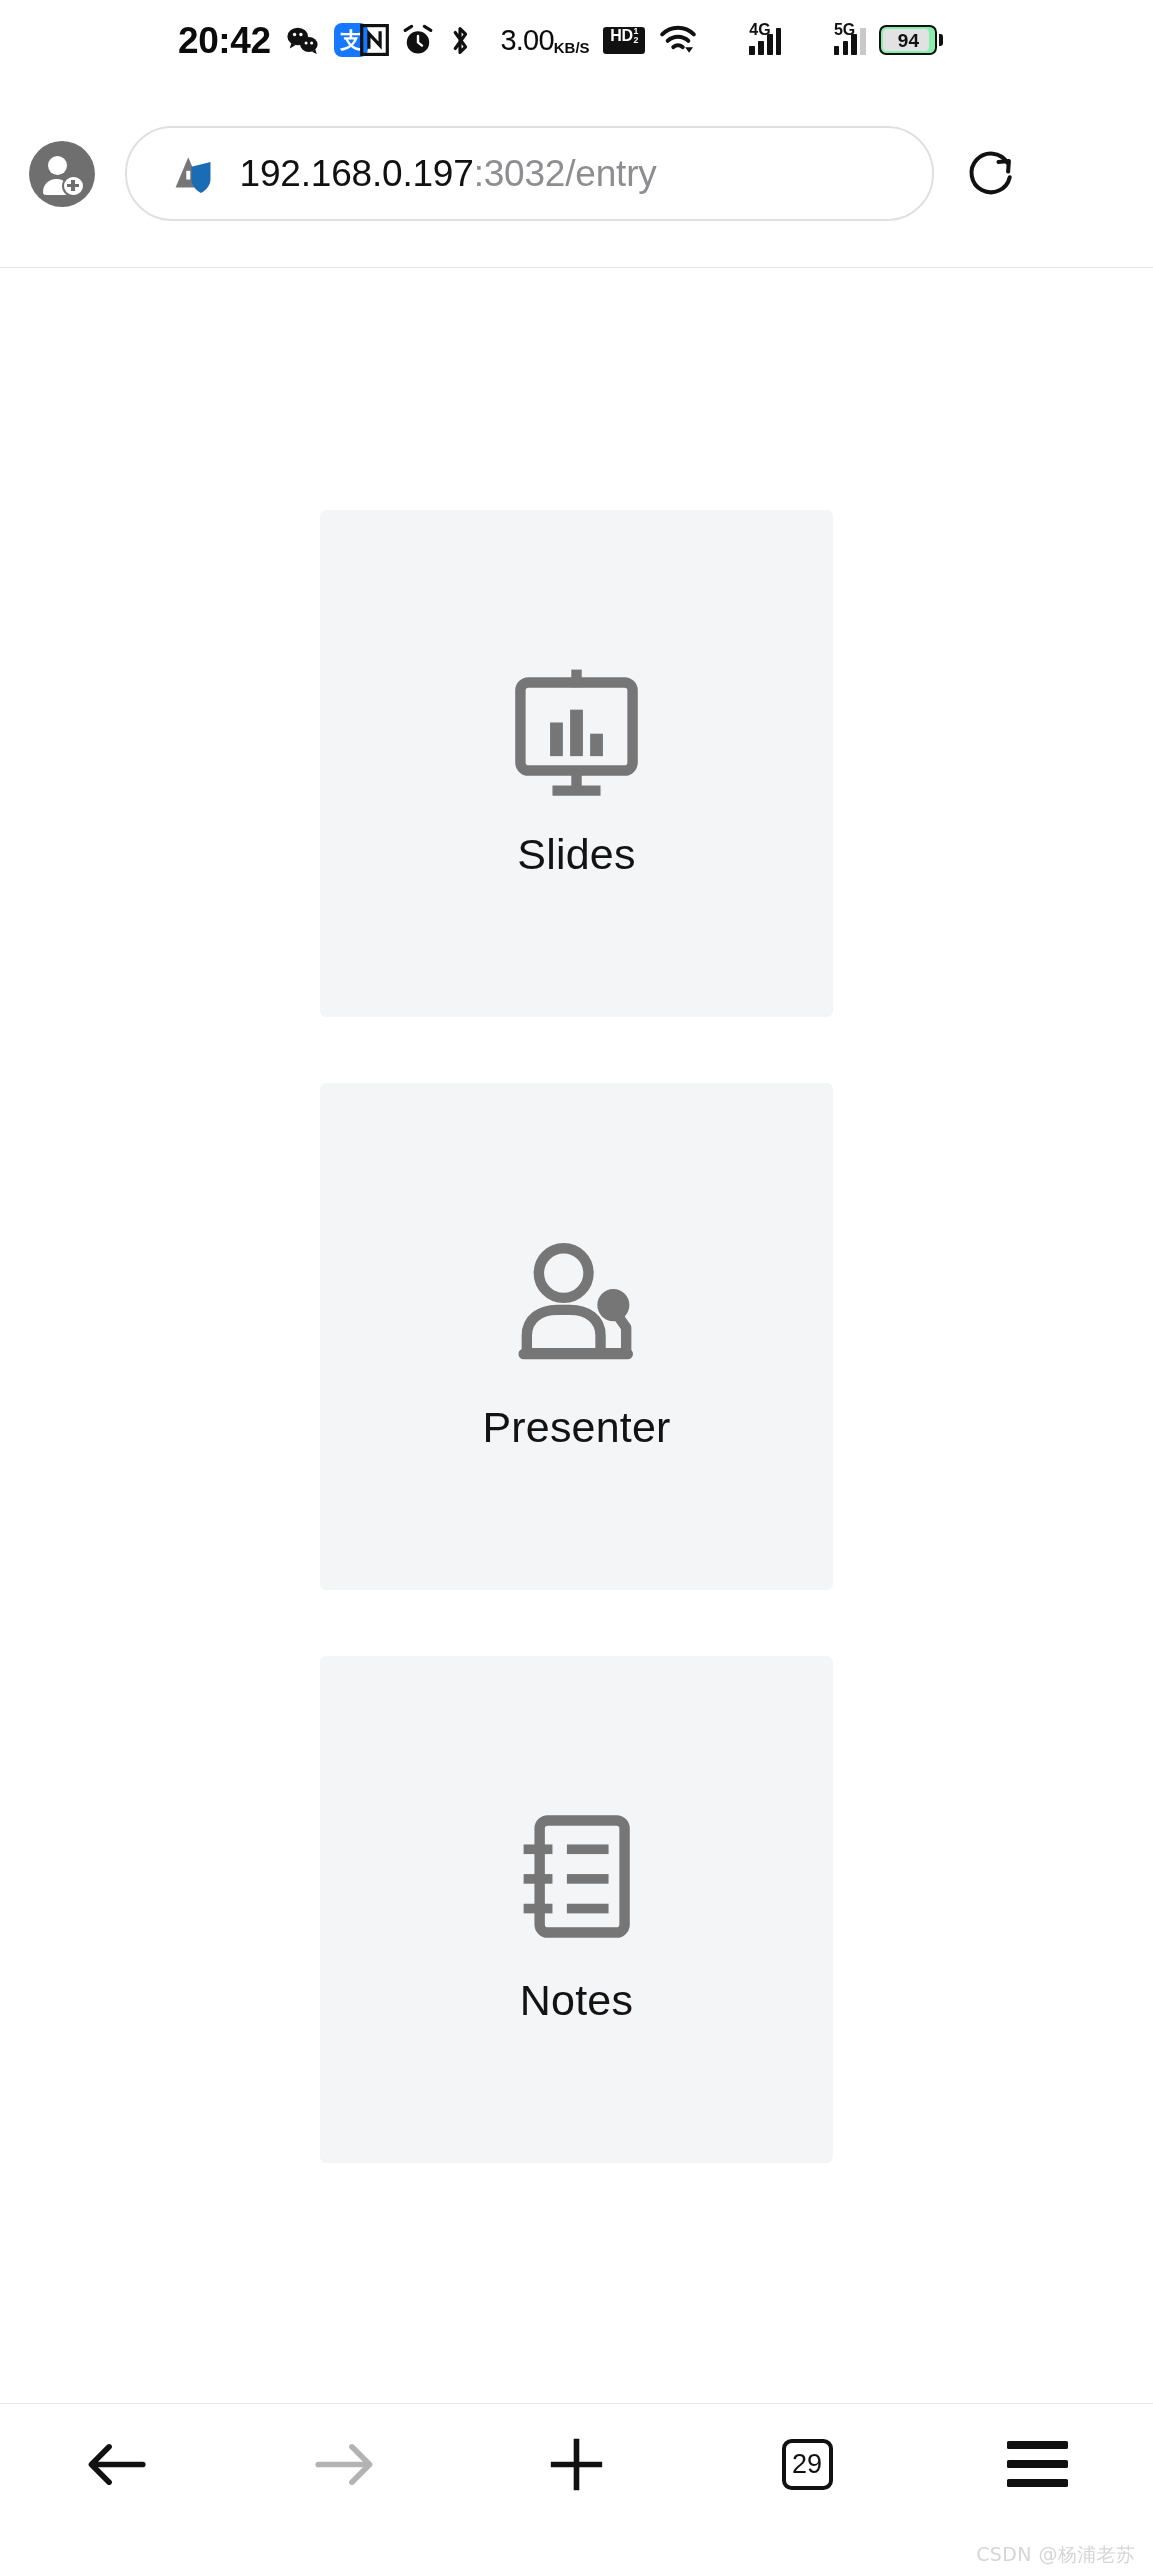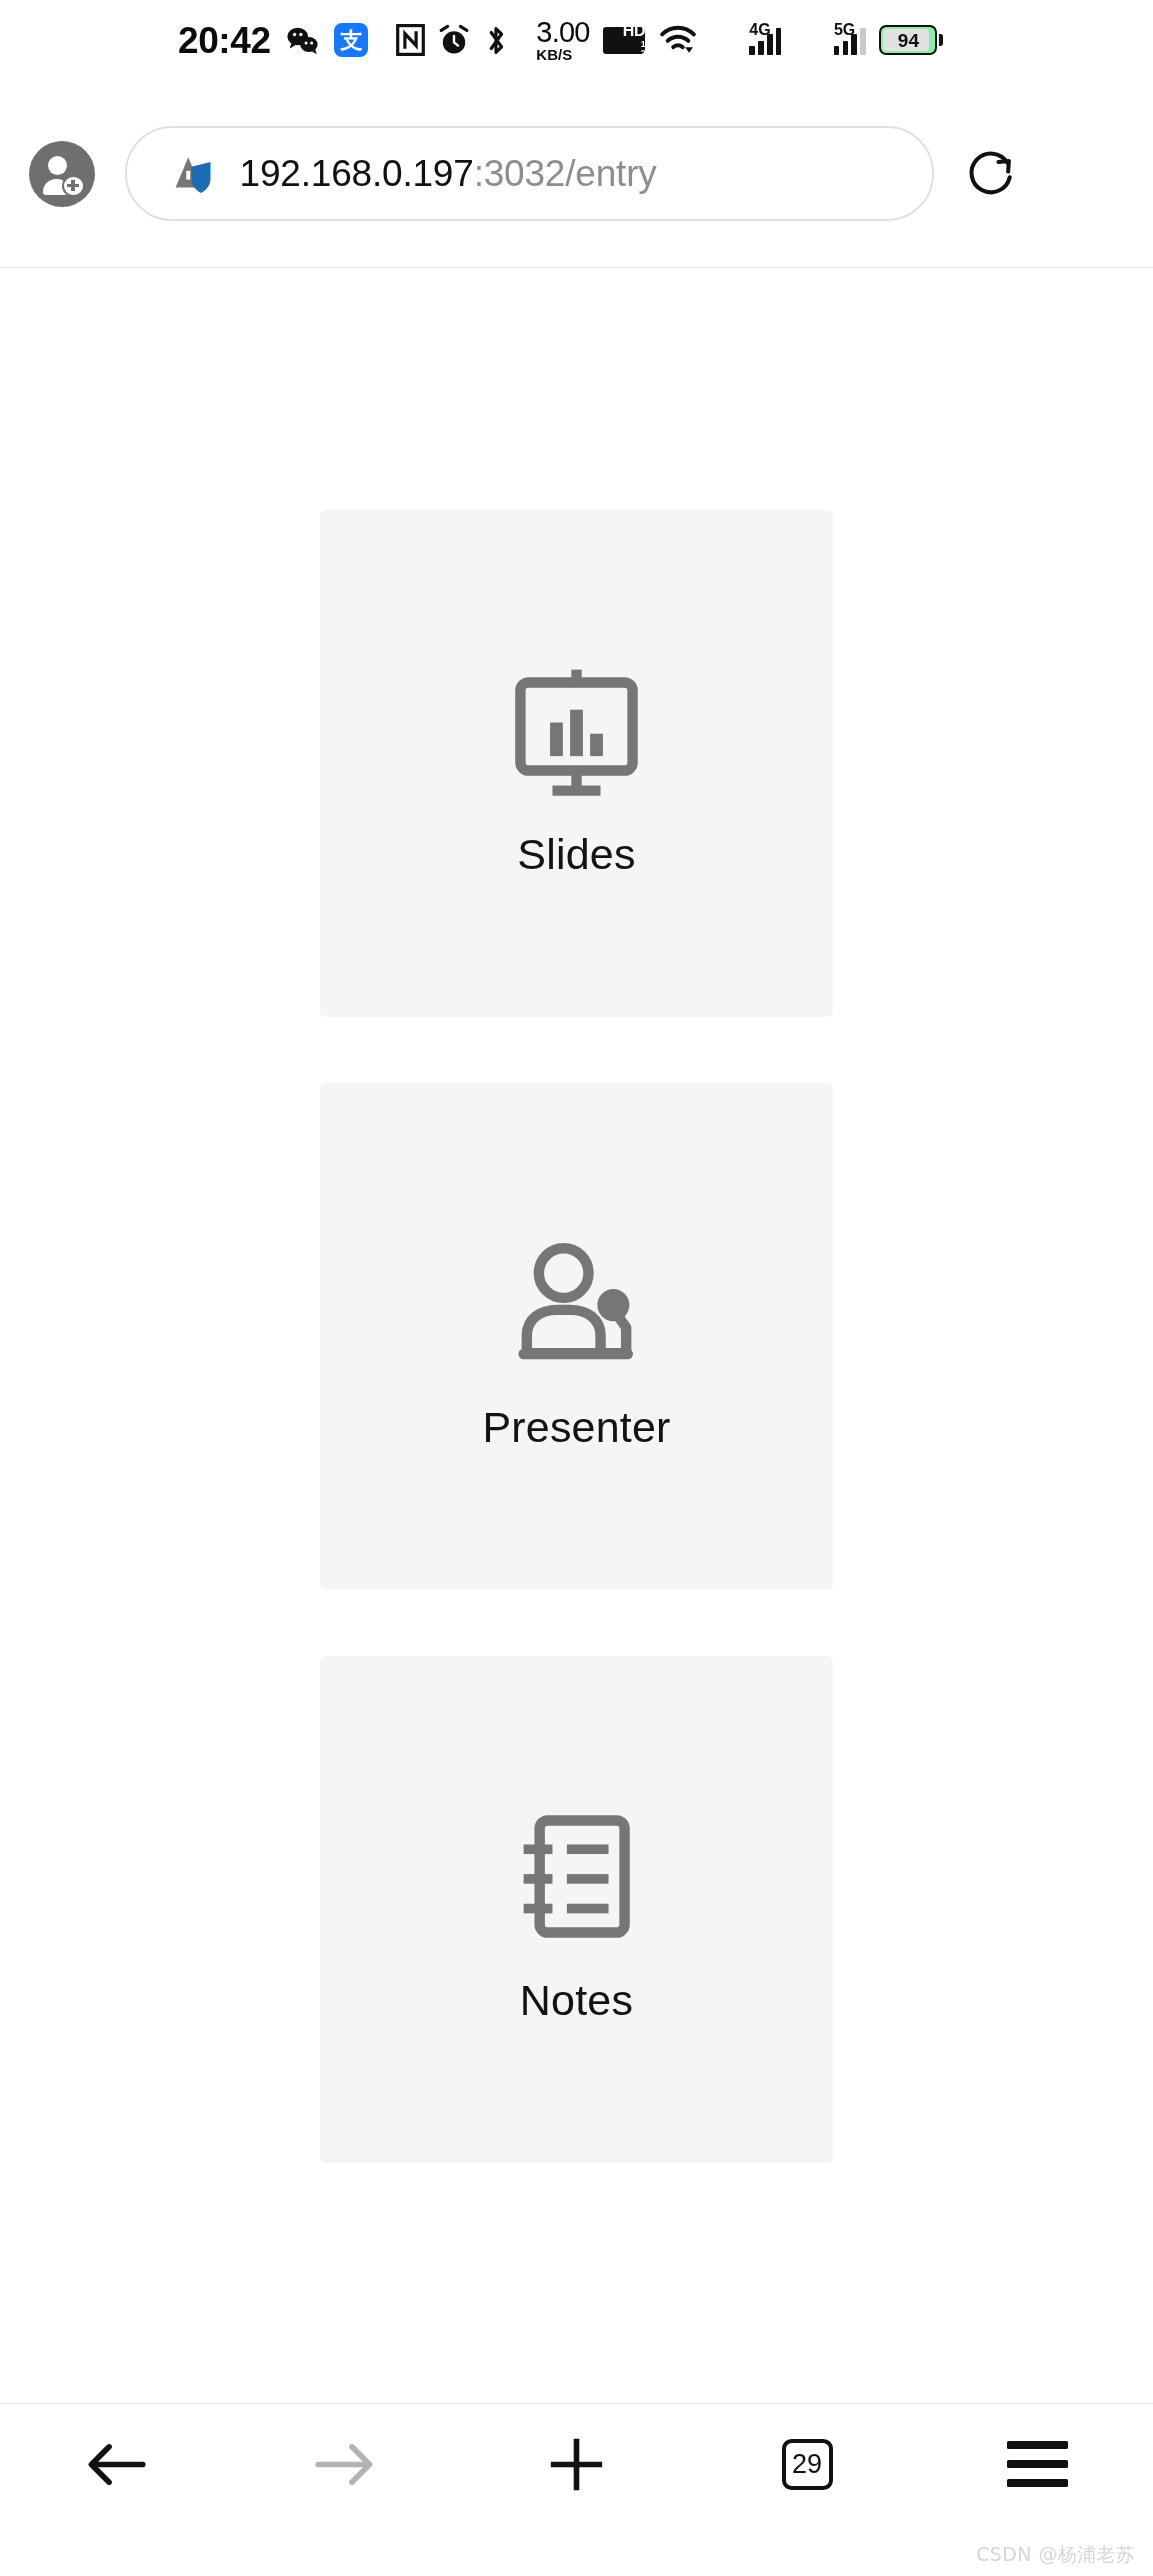--- a/index.html
+++ b/index.html
@@ -33,32 +33,31 @@
 
   .wechat-ico { width:35px; height:35px; position:relative; }
   .alipay-ico {
     width:34px; height:34px; border-radius:8px;
     background:#1677ff; display:flex; align-items:center; justify-content:center;
     color:#fff; font-size:22.4px; font-weight:700; line-height:1;
     font-family:"DejaVu Sans", sans-serif;
   }
 
   .netspeed {
-    display:flex; flex-direction:column; align-items:flex-start;
+    display:flex; align-items:flex-end;
     line-height:1; color:#0b0b0b;margin-left:15px;
   }
   .netspeed .ns-num { font-size:29px; font-weight:500; letter-spacing:-0.8px; }
   .netspeed .ns-unit { font-size:15px; font-weight:700; margin-top:0.8px; }
 
   .hd-badge {
     width:42px; height:27px; background:#111; border-radius:3.2px;
     color:#fff; font-size:16px; font-weight:700;
-    display:flex; align-items:flex-end; justify-content:center;
+    display:flex; align-items:flex-start; justify-content:center;
     letter-spacing:-0.4px;
-    flex-direction:column;
   }
   .hd-badge .frac {
     display:inline-flex; flex-direction:column; font-size:8.8px;
     line-height:1.05; margin-left:0.8px; font-weight:700;
   }
 
   .sig { display:flex; align-items:flex-end; gap:2.4px; height:30px; position:relative;margin-left:39px; }
   .sig .lbl {
     position:absolute; left:0; top:-3.2px;
     font-size:16px; font-weight:600; color:#111; line-height:1;

